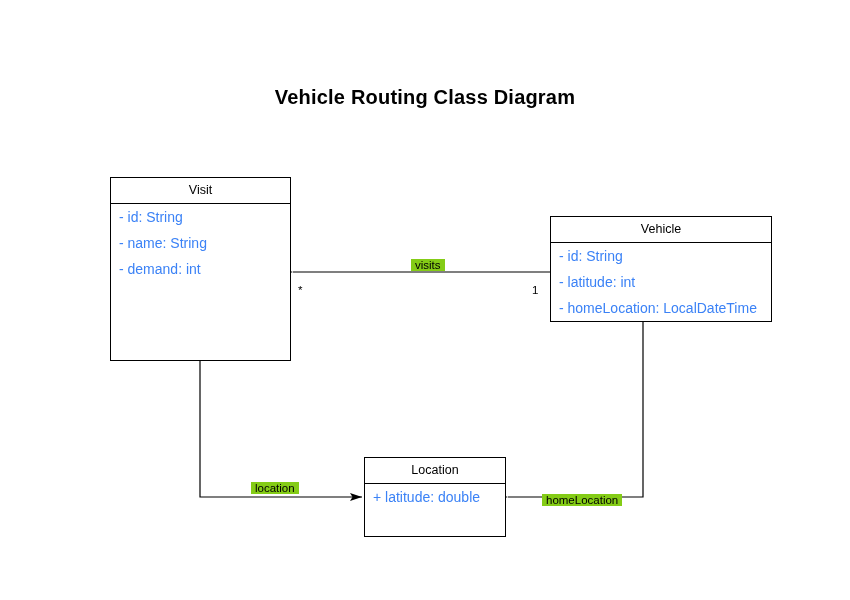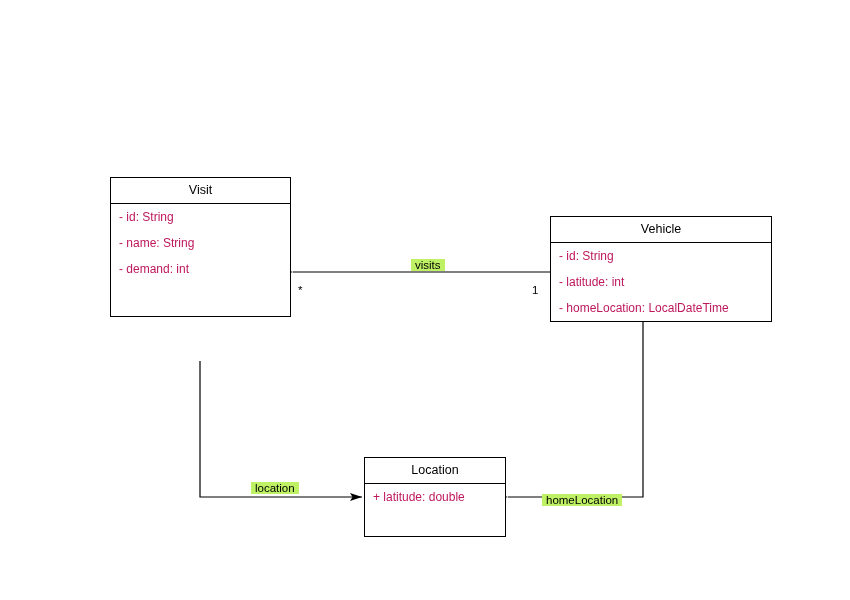--- a/index.html
+++ b/index.html
@@ -46,64 +46,65 @@
     border-bottom: 1px solid #000000;
     background: #ffffff;
     color: #000000;
   }
   .uml-attrs {
     box-sizing: border-box;
     padding: 0;
     background: #ffffff;
   }
   .uml-attr {
-    font-size: 12px;
+    font-size: 14px;
     line-height: 26px;
     height: 26px;
     padding-left: 8px;
     white-space: nowrap;
-    color: #be185d;
+    color: #3b82f6;
   }
   .edge-svg {
     position: absolute;
     left: 0;
     top: 0;
     width: 850px;
     height: 600px;
     z-index: 1;
     overflow: visible;
   }
   .edge-line {
     fill: none;
     stroke: #000000;
     stroke-width: 1.2;
   }
   .edge-label {
     position: absolute;
     font-size: 11.5px;
     color: #000000;
-    background: #bef264;
+    background: #84cc16;
     padding: 0 4px;
     white-space: nowrap;
     z-index: 2;
   }
   .mult-label {
     position: absolute;
     font-size: 11.5px;
     color: #000000;
     background: transparent;
     white-space: nowrap;
     z-index: 2;
   }
 </style>
 </head>
 <body>
 
 <div id="canvas">
 
+  <div id="diagram-title">Vehicle Routing Class Diagram</div>
 
   <svg class="edge-svg" viewBox="0 0 850 600" xmlns="http://www.w3.org/2000/svg">
     <defs>
       <marker id="arrow-left" markerWidth="12" markerHeight="10" refX="0" refY="5" orient="auto" markerUnits="userSpaceOnUse">
         <path d="M 12 1 L 0 5 L 12 9 L 9.5 5 Z" fill="#000000"></path>
       </marker>
       <marker id="arrow-right" markerWidth="12" markerHeight="10" refX="12" refY="5" orient="auto" markerUnits="userSpaceOnUse">
         <path d="M 0 1 L 12 5 L 0 9 L 2.5 5 Z" fill="#000000"></path>
       </marker>
     </defs>
@@ -118,21 +119,21 @@
   <div class="edge-label" style="left: 411px; top: 259px;">visits</div>
 
   <div class="mult-label" style="left: 298px; top: 284px;">*</div>
 
   <div class="mult-label" style="left: 532px; top: 284px;">1</div>
 
   <div class="edge-label" style="left: 251px; top: 482px;">location</div>
 
   <div class="edge-label" style="left: 542px; top: 494px;">homeLocation</div>
 
-  <div class="uml-class" style="left: 110px; top: 177px; width: 181px; height: 140px;">
+  <div class="uml-class" style="left: 110px; top: 177px; width: 181px; height: 184px;">
     <div class="uml-class-name">Visit</div>
     <div class="uml-attrs">
       <div class="uml-attr">- id: String</div>
       <div class="uml-attr">- name: String</div>
       <div class="uml-attr">- demand: int</div>
     </div>
   </div>
 
   <div class="uml-class" style="left: 550px; top: 216px; width: 222px; height: 106px;">
     <div class="uml-class-name">Vehicle</div>

